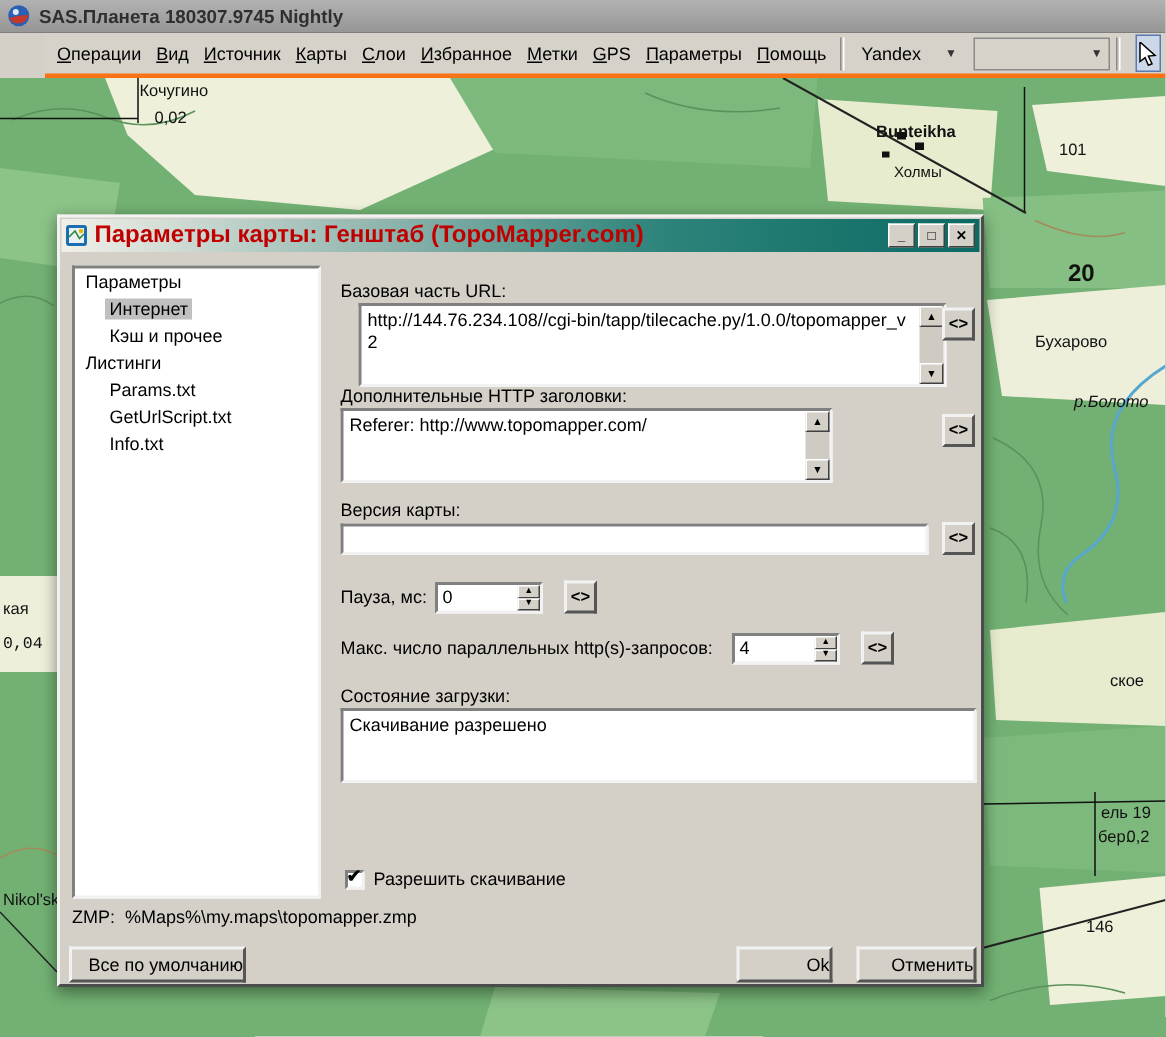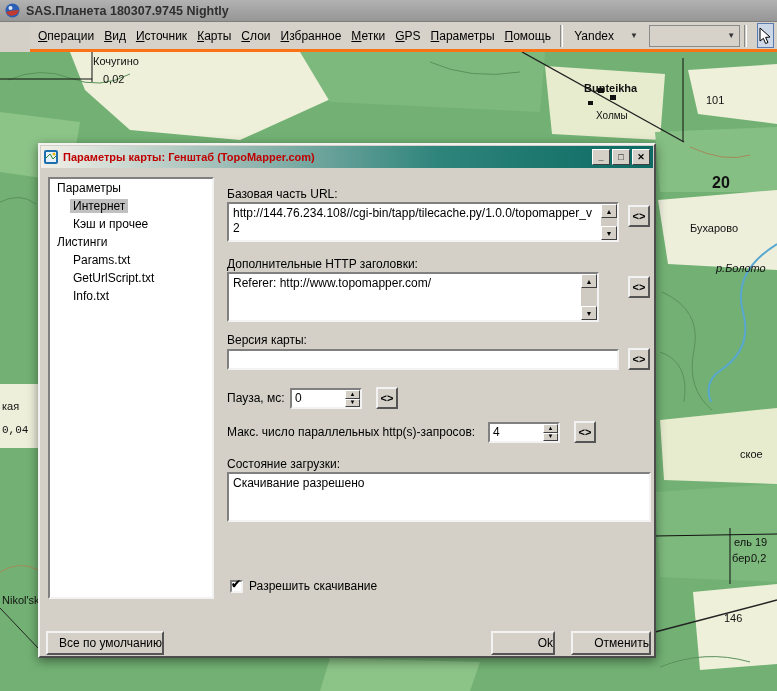--- a/index.html
+++ b/index.html
@@ -30,21 +30,21 @@
   .map svg{position:absolute;top:0;left:0;}
   .map-label{position:absolute;font-size:11px;color:#111;white-space:nowrap;z-index:2;}
 
   
   .dialog{position:absolute;left:38px;top:143px;width:618px;height:515px;background:#d4d0c8;
     border:2px solid;border-color:#f2f2f2 #4c4c4c #4c4c4c #f2f2f2;box-sizing:border-box;
     box-shadow:0 3px 10px rgba(0,0,0,.45);z-index:10;}
   .dlg-titlebar{position:absolute;top:1px;left:1px;right:1px;height:22px;
     background:linear-gradient(90deg,#f2f0e8 0%,#8fb5ae 35%,#2e847b 65%,#0b6a63 100%);
     display:flex;align-items:center;gap:5px;padding:0 3px;box-sizing:border-box;}
-  .dlg-title{font-size:11px;font-weight:bold;color:#c00000;white-space:nowrap;}
+  .dlg-title{font-size:16px;font-weight:bold;color:#c00000;white-space:nowrap;}
   .caption{margin-left:auto;display:flex;gap:2px;}
   .cap-btn{width:18px;height:16px;background:#d4d0c8;border:1px solid;border-color:#fff #404040 #404040 #fff;
     font-size:9px;line-height:12px;text-align:center;padding:0;font-family:inherit;font-weight:bold;}
 
   .tree{position:absolute;left:8px;top:32px;width:166px;height:422px;background:#fff;
     border:2px solid;border-color:#808080 #f2f2f2 #f2f2f2 #808080;box-sizing:border-box;overflow:hidden;}
   .tree-item{font-size:12px;padding:2px 0;white-space:nowrap;cursor:default;}
   .tree-item .tl{padding:0 3px;}
   .tree-item .tl.selected{background:#c0c0c0;}
 
@@ -200,31 +200,31 @@
         <div class="tree-item" style="padding-left: 4px;"><span class="tl">Параметры</span></div>
         <div class="tree-item" style="padding-left: 20px;"><span class="tl selected">Интернет</span></div>
         <div class="tree-item" style="padding-left: 20px;"><span class="tl">Кэш и прочее</span></div>
         <div class="tree-item" style="padding-left: 4px;"><span class="tl">Листинги</span></div>
         <div class="tree-item" style="padding-left: 20px;"><span class="tl">Params.txt</span></div>
         <div class="tree-item" style="padding-left: 20px;"><span class="tl">GetUrlScript.txt</span></div>
         <div class="tree-item" style="padding-left: 20px;"><span class="tl">Info.txt</span></div>
       </div>
 
     <div class="flabel" style="left:187px;top:42px">Базовая часть URL:</div>
-    <div class="tbox" style="left:187px;top:57px;width:392px;height:40px">
+    <div class="tbox" style="left:199px;top:57px;width:392px;height:56px">
       <div class="txt">http://144.76.234.108//cgi-bin/tapp/tilecache.py/1.0.0/topomapper_v2</div>
       <div class="vscroll">
         <button class="sb-btn sb-up">▲</button>
         <button class="sb-btn sb-down">▼</button>
       </div>
     </div>
     <button class="code-btn" style="left:588px;top:60px">&lt;&gt;</button>
 
     <div class="flabel" style="left:187px;top:112px">Дополнительные HTTP заголовки:</div>
-    <div class="tbox" style="left:187px;top:127px;width:372px;height:50px">
+    <div class="tbox" style="left:187px;top:127px;width:328px;height:50px">
       <div class="txt">Referer: http://www.topomapper.com/</div>
       <div class="vscroll">
         <button class="sb-btn sb-up">▲</button>
         <button class="sb-btn sb-down">▼</button>
       </div>
     </div>
     <button class="code-btn" style="left:588px;top:131px">&lt;&gt;</button>
 
     <div class="flabel" style="left:187px;top:188px">Версия карты:</div>
     <input class="edit" style="left: 187px; top: 204px; width: 392px; height: 21px;" value="">
@@ -255,17 +255,18 @@
       <div class="txt">Скачивание разрешено</div>
     </div>
 
     <div class="chk">
       <span class="box">
           <span class="mark">✔</span>
         </span>
       <span>Разрешить скачивание</span>
     </div>
 
+    <div class="zmp">ZMP:  %Maps%\my.maps\topomapper.zmp</div>
     <button class="btn" style="left:6px;top:486px;width:118px;height:24px">Все по умолчанию</button>
     <button class="btn" style="left:451px;top:486px;width:64px;height:24px">Ok</button>
     <button class="btn" style="left:531px;top:486px;width:80px;height:24px">Отменить</button>
   </div>
 </div>
 
 </body></html>

